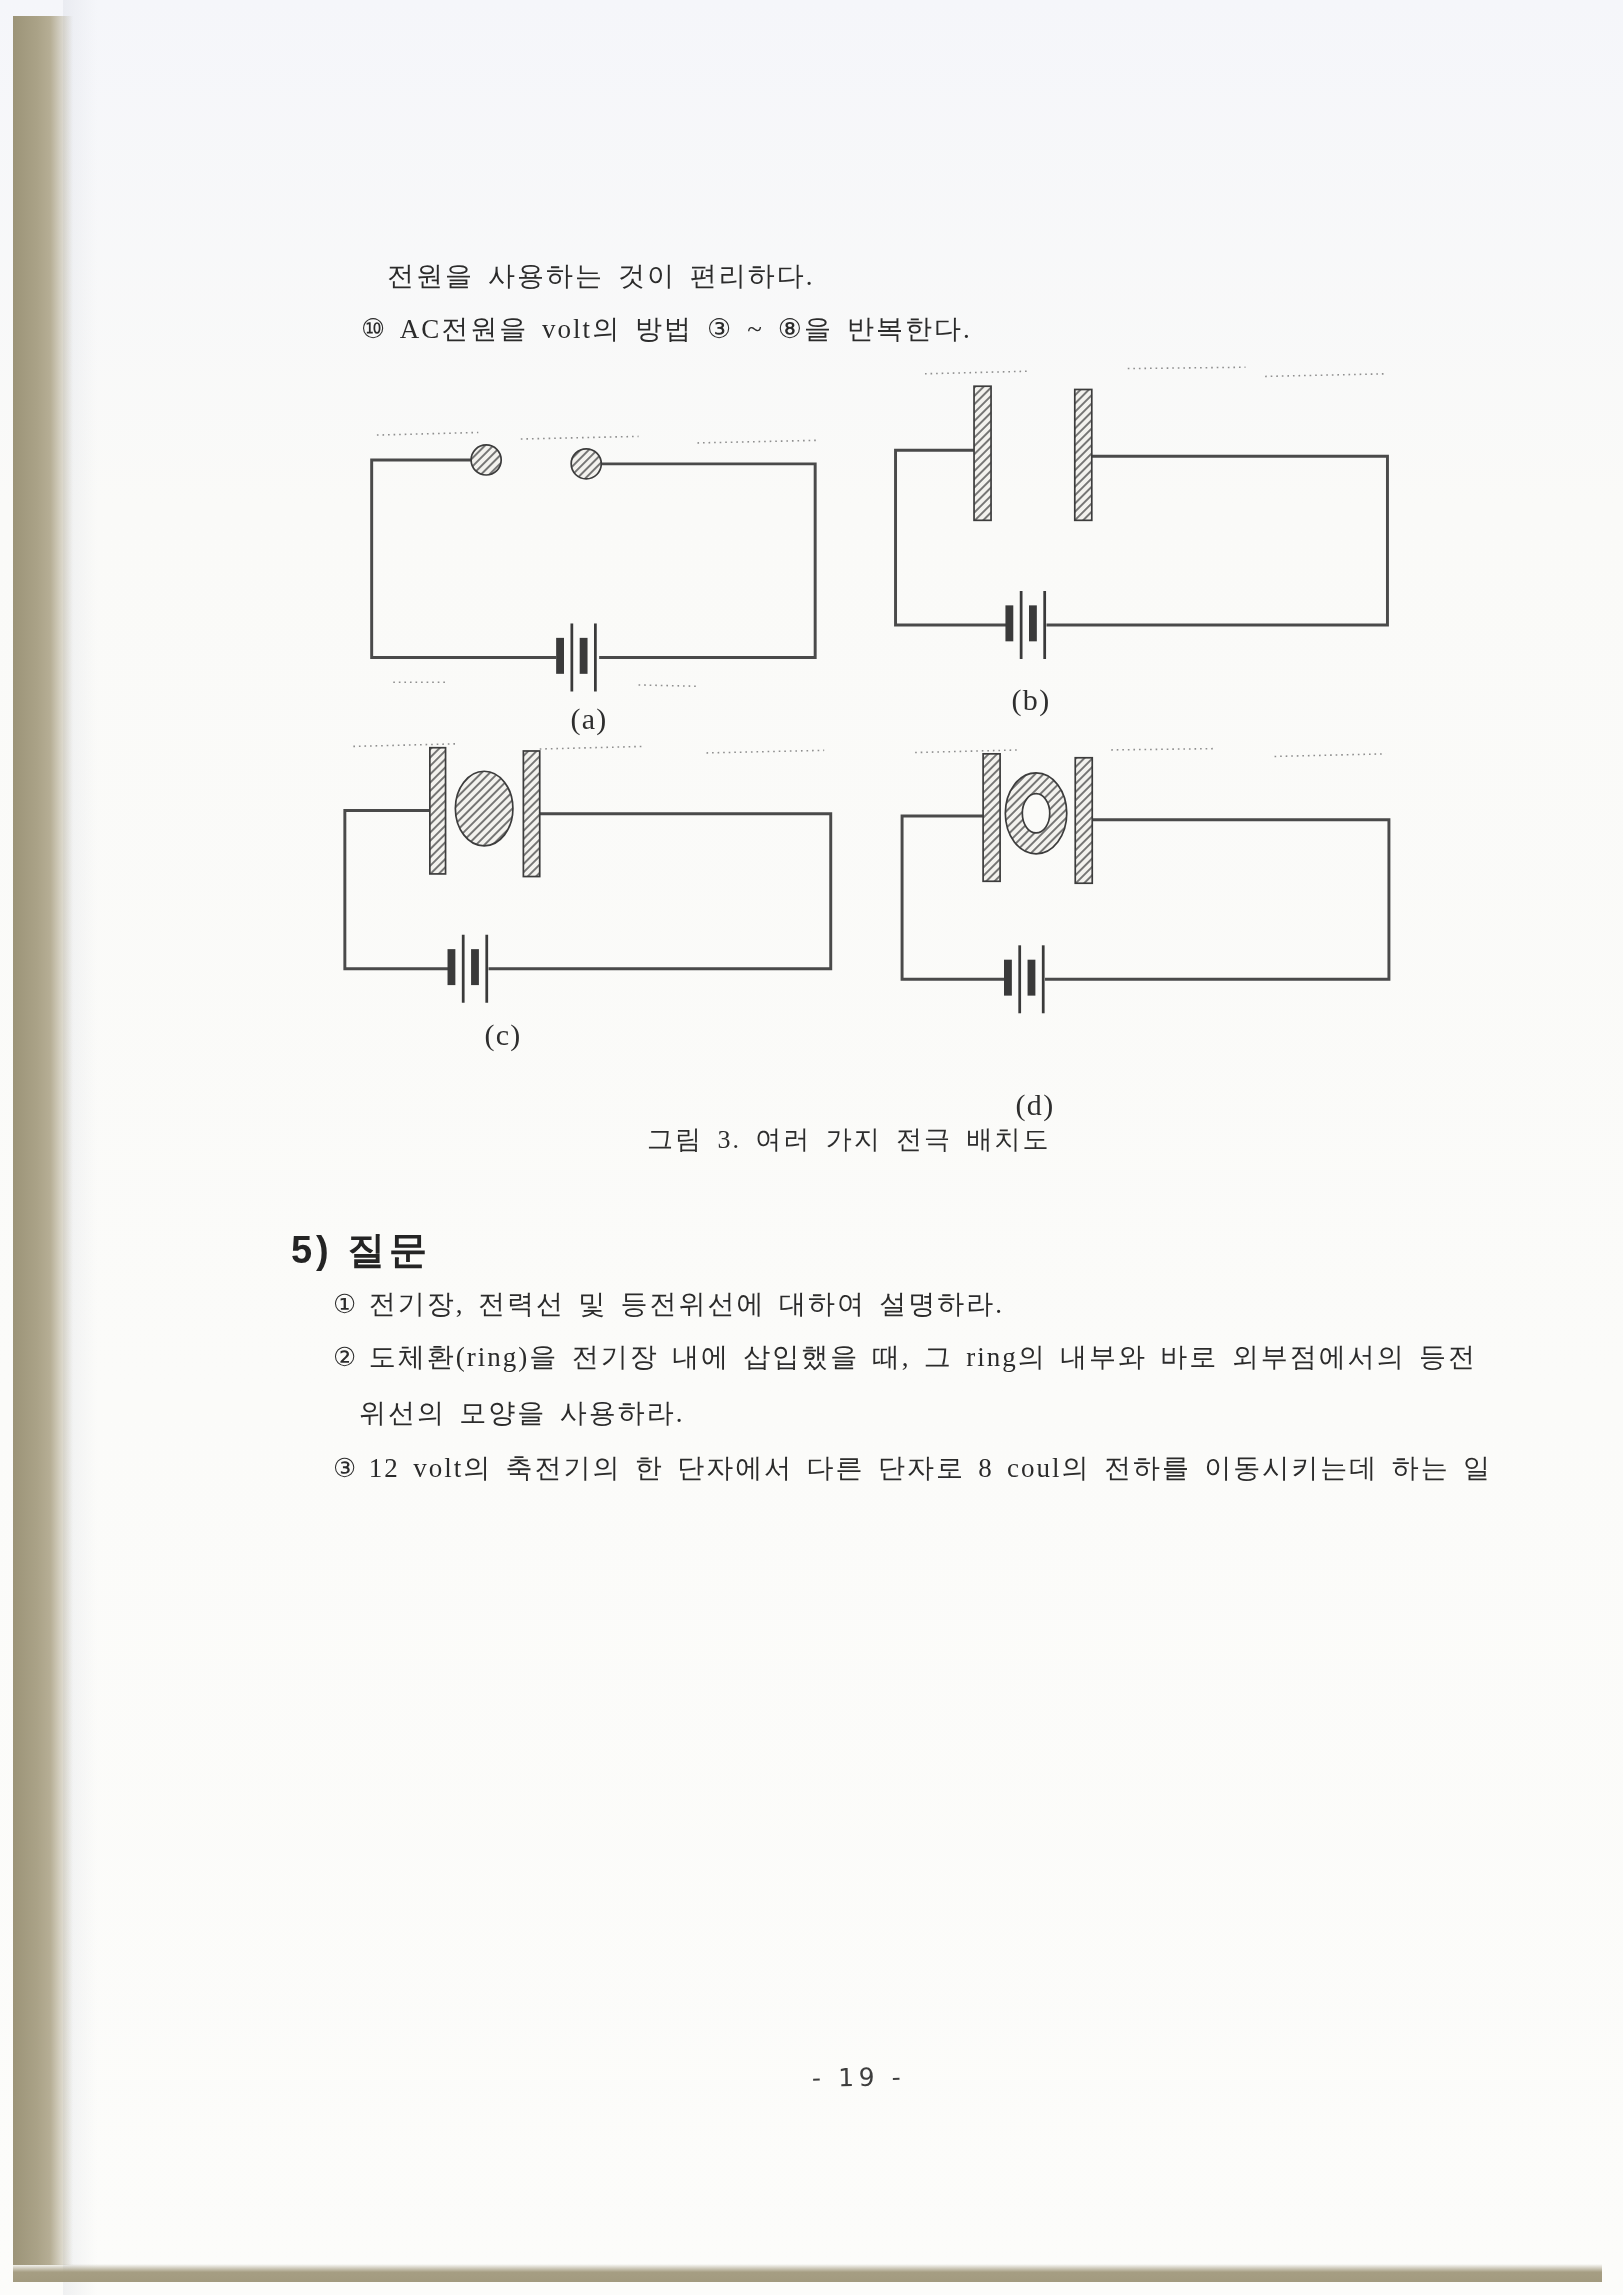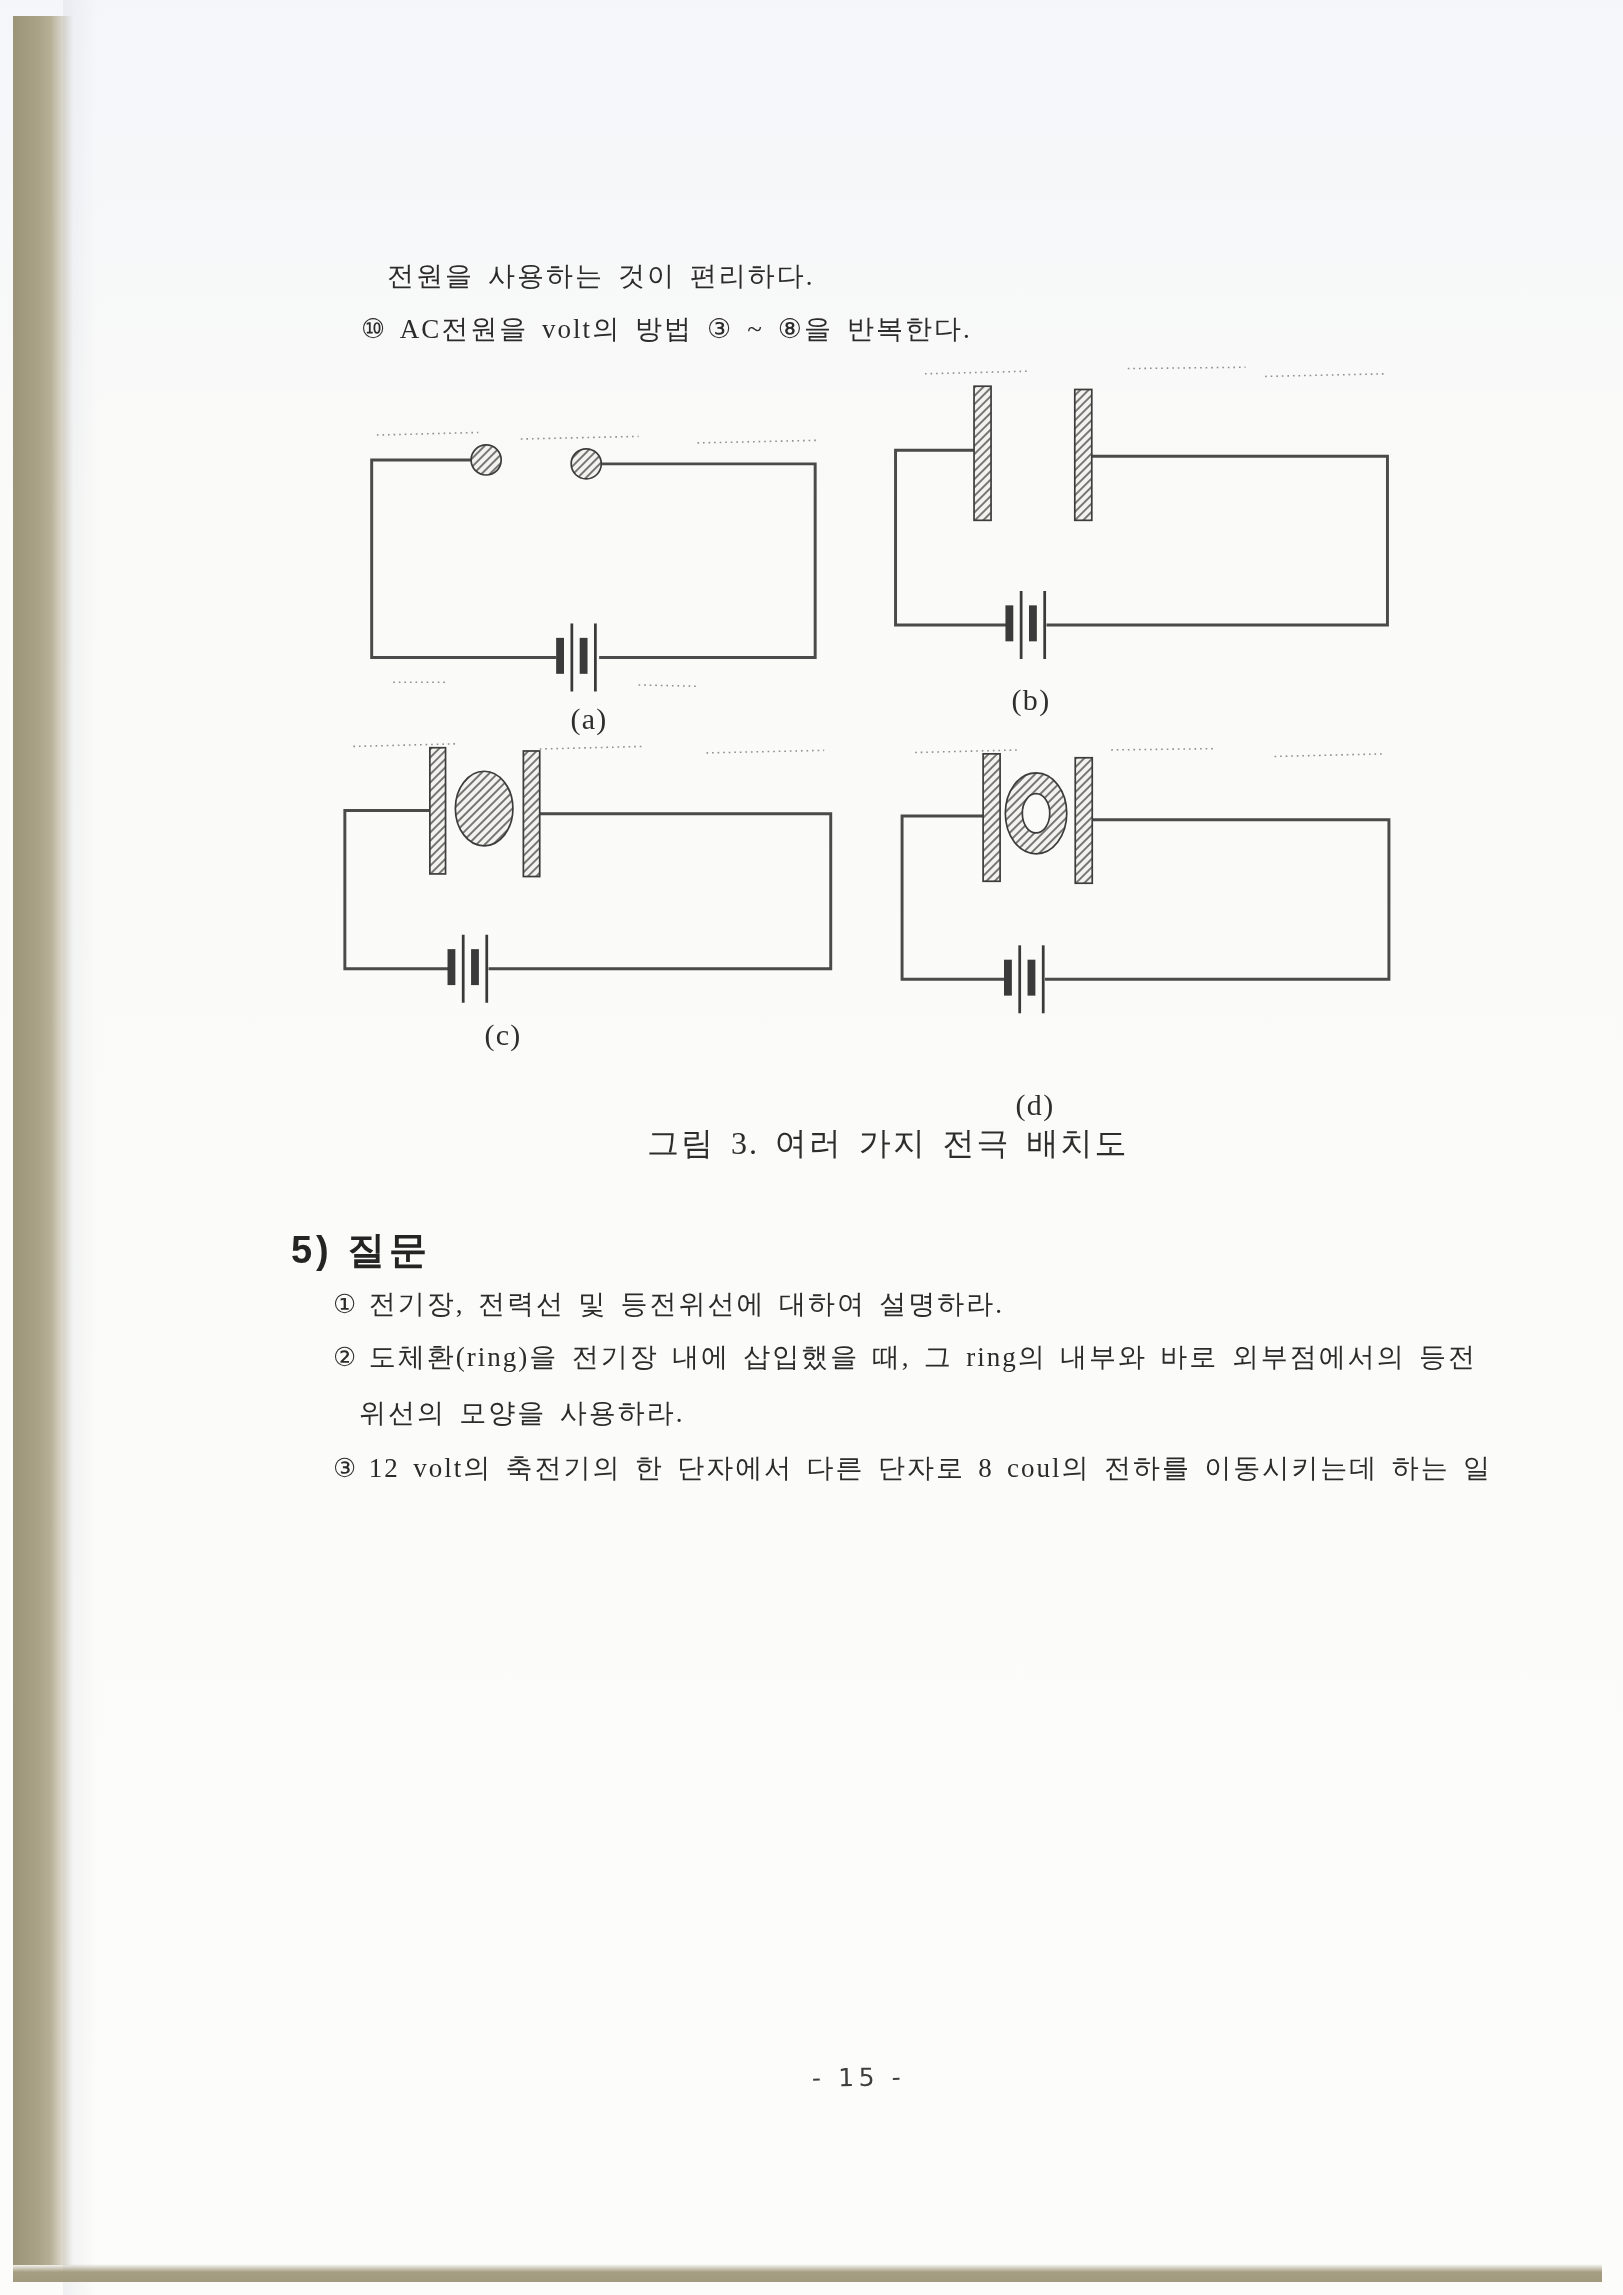--- a/index.html
+++ b/index.html
@@ -20,21 +20,21 @@
   .crease{
     position:absolute;left:63px;top:0;width:34px;height:100%;
     background:linear-gradient(to right,rgba(188,193,206,0.20),rgba(255,255,255,0));
   }
   .t{position:absolute;white-space:nowrap;font-size:27px;letter-spacing:2px;word-spacing:5.2px;margin:15px}
   .qline{position:absolute;white-space:nowrap;font-size:27px;letter-spacing:2px;word-spacing:4.6px}
   .qb{display:inline-block;margin-right:10.5px;font-family:"DejaVu Sans","Liberation Serif",sans-serif;font-size:26px}
   .formula{font-style:italic;letter-spacing:1.3px;font-family:"Liberation Serif",serif}
   .fig{position:absolute}
   .figlabel{position:absolute;transform:translateX(-50%);font-size:30px;letter-spacing:1.3px;color:#2e2e2e;white-space:nowrap}
-  .caption{position:absolute;font-size:32px;letter-spacing:2px;word-spacing:5.9px;white-space:nowrap;color:#2d2d2d}
+  .caption{position:absolute;font-size:26px;letter-spacing:2px;word-spacing:5.9px;white-space:nowrap;color:#2d2d2d}
   .qhead{position:absolute;font-family:Liberation Sans, sans-serif;font-weight:600;font-size:38px;letter-spacing:3.9px;color:#242424;white-space:nowrap}
   .pagenum{position:absolute;font-family:"DejaVu Sans",sans-serif;font-size:25px;letter-spacing:4.6px;color:#3e3e3e;transform:rotate(-0.6deg);white-space:nowrap}
   .wire{stroke:#4a4a4a;stroke-width:4.5;fill:none;stroke-linecap:square}
   .dash{stroke:#8f8f8f;stroke-width:2.4;stroke-dasharray:2.5 6;fill:none}
   .plate{fill:url(#hatch);stroke:#3c3c3c;stroke-width:2.6}
   .hole{fill:#fbfbf9;stroke:#3c3c3c;stroke-width:2.6}
   .bat-thick{stroke:#3a3a3a;stroke-width:12}
   .bat-thin{stroke:#3a3a3a;stroke-width:4.2}
 </style>
 </head>
@@ -169,16 +169,16 @@
     <span class="qb">②</span><span>도체환(ring)을 전기장 내에 삽입했을 때, 그 ring의 내부와 바로 외부점에서의 등전</span>
   </div>
   <div class="qline" style="left:359px;top:1395px">
     <span>위선의 모양을 사용하라.</span>
   </div>
 
   <div class="qline" style="left:333px;top:1450px">
     <span class="qb">③</span><span>12 volt의 축전기의 한 단자에서 다른 단자로 8 coul의 전하를 이동시키는데 하는 일</span>
   </div>
 
-  <div class="pagenum" style="left:812px;top:2063px">- 15 -</div>
+  <div class="pagenum" style="left:812px;top:2063px">- 19 -</div>
 
 </div>
 
 
 </body></html>

